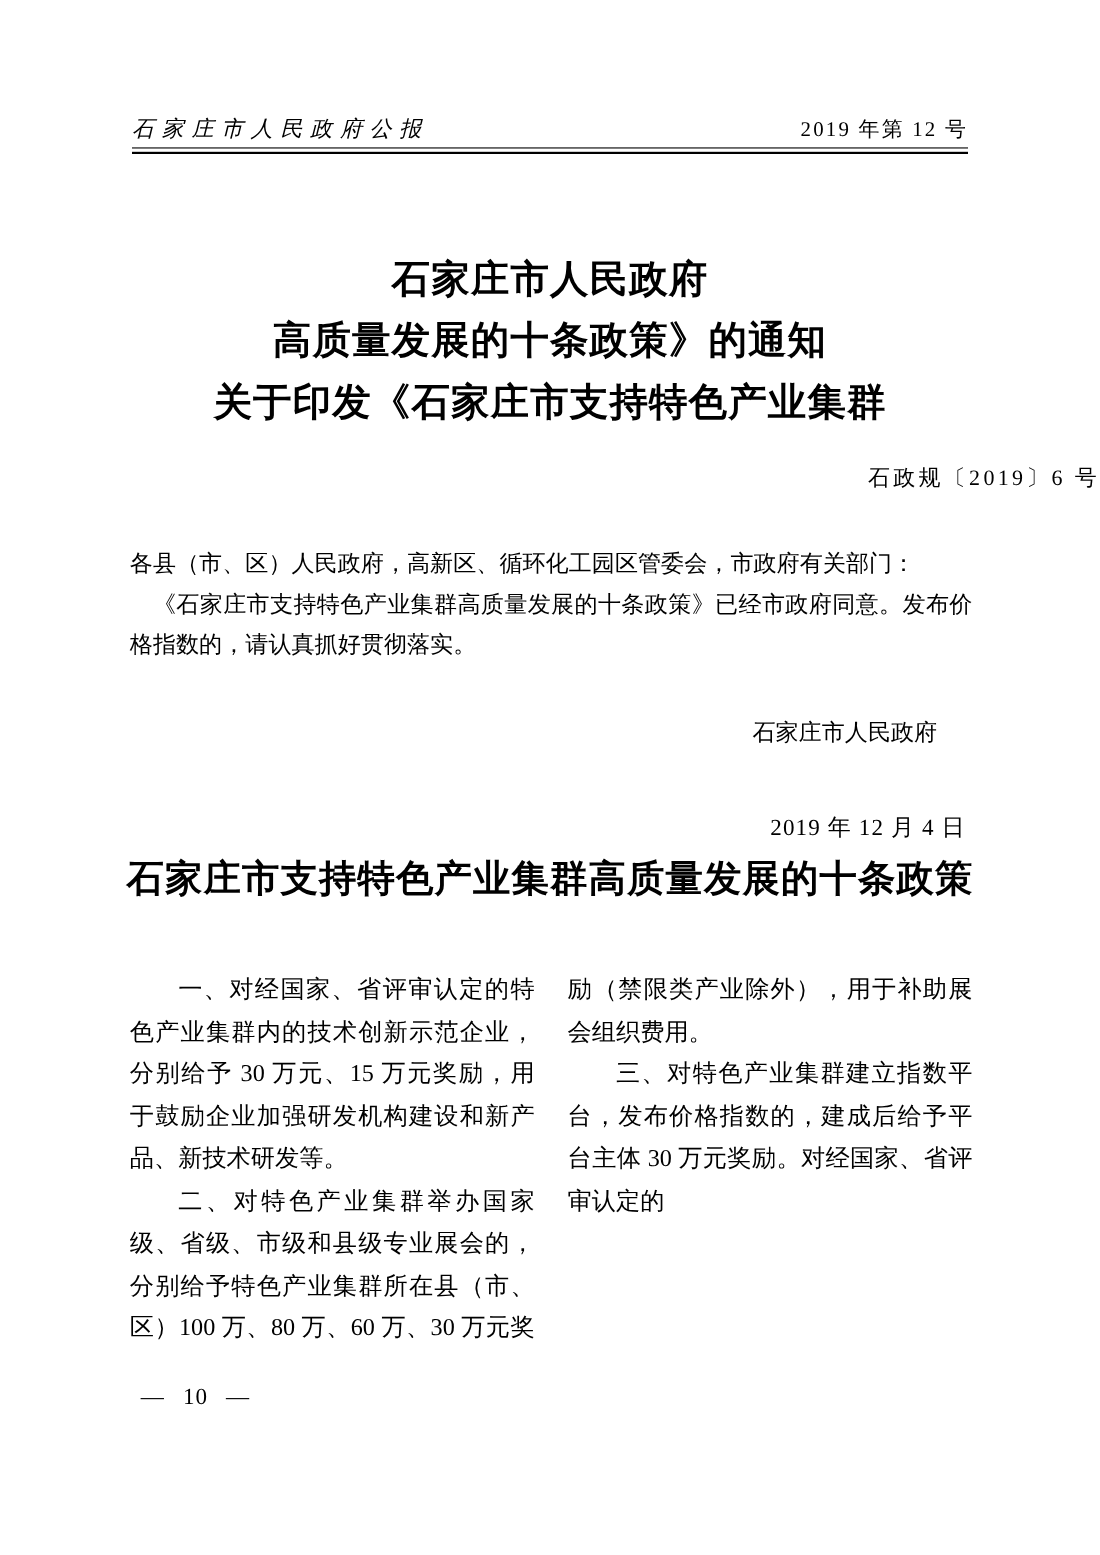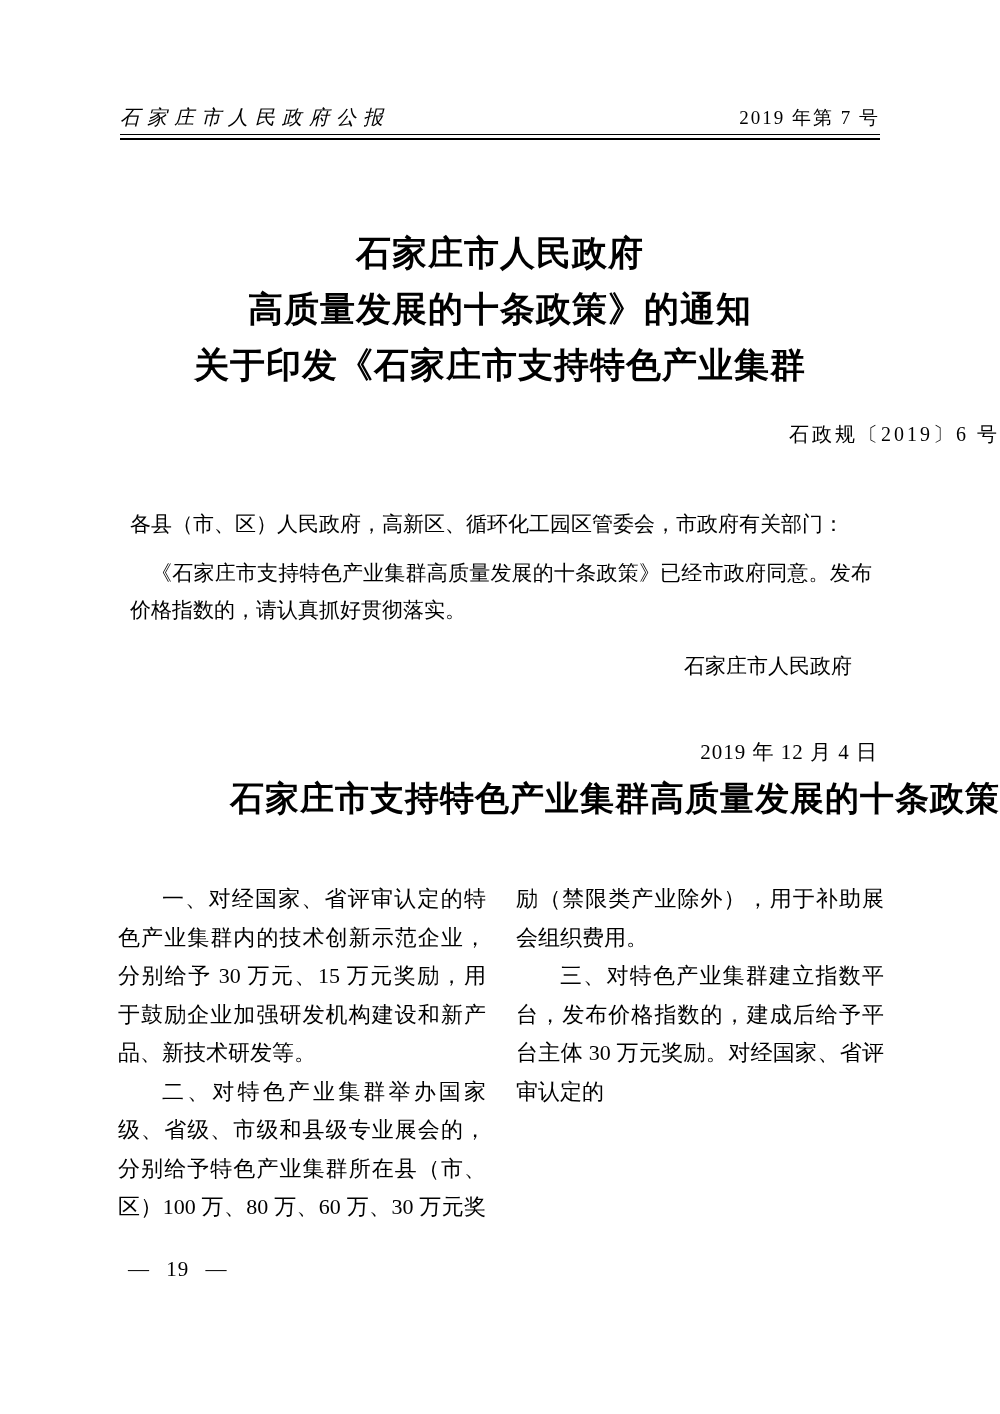--- a/index.html
+++ b/index.html
@@ -67,21 +67,21 @@
   
   .notice-body {
     position: absolute;
     top: 494px;
     left: 118px;
     width: 766px;
     font-size: 21px;
     line-height: 37px;
     text-align: justify;
   }
-  .notice-body p { margin: 12px; }
+  .notice-body p { margin: 0; }
   .notice-body p.indented { text-indent: 1em; }
 
   .signature {
     position: absolute;
     top: 646px;
     left: 118px;
     width: 766px;
     text-align: right;
     font-size: 21px;
     line-height: 41px;
@@ -89,21 +89,21 @@
   .signature .signer { padding-right: 32px; }
   .signature .sign-date { padding-right: 6px; letter-spacing: 1px; margin-top: 45px; }
 
   
   .policy-title {
     position: absolute;
     top: 776px;
     left: 0;
     width: 100%;
     margin: 0;
-    text-align: right;
+    text-align: center;
     font-size: 34px;
     font-weight: bold;
     letter-spacing: 1px;
   }
   .columns {
     position: absolute;
     top: 880px;
     left: 118px;
     width: 766px;
     height: 394px;
@@ -127,21 +127,21 @@
     letter-spacing: 1px;
   }
 </style>
 </head>
 <body>
 
 <div class="page">
 
   <div class="header">
     <span class="pub">石家庄市人民政府公报</span>
-    <span class="issue">2019 年第 7 号</span>
+    <span class="issue">2019 年第 12 号</span>
   </div>
   <div class="header-rule"></div>
 
   <div class="doc-title">
     <div>石家庄市人民政府</div>
     <div>高质量发展的十条政策》的通知</div>
     <div>关于印发《石家庄市支持特色产业集群</div>
   </div>
 
   <div class="doc-number">石政规〔2019〕6 号</div>
@@ -157,15 +157,15 @@
   </div>
 
   <h2 class="policy-title">石家庄市支持特色产业集群高质量发展的十条政策</h2>
 
   <div class="columns">
     <p>一、对经国家、省评审认定的特色产业集群内的技术创新示范企业，分别给予 30 万元、15 万元奖励，用于鼓励企业加强研发机构建设和新产品、新技术研发等。</p>
     <p>二、对特色产业集群举办国家级、省级、市级和县级专业展会的，分别给予特色产业集群所在县（市、区）100 万、80 万、60 万、30 万元奖励（禁限类产业除外），用于补助展会组织费用。</p>
     <p>三、对特色产业集群建立指数平台，发布价格指数的，建成后给予平台主体 30 万元奖励。对经国家、省评审认定的</p>
   </div>
 
-  <div class="footer">— 19 —</div>
+  <div class="footer">— 10 —</div>
 
 </div>
 
 </body></html>

